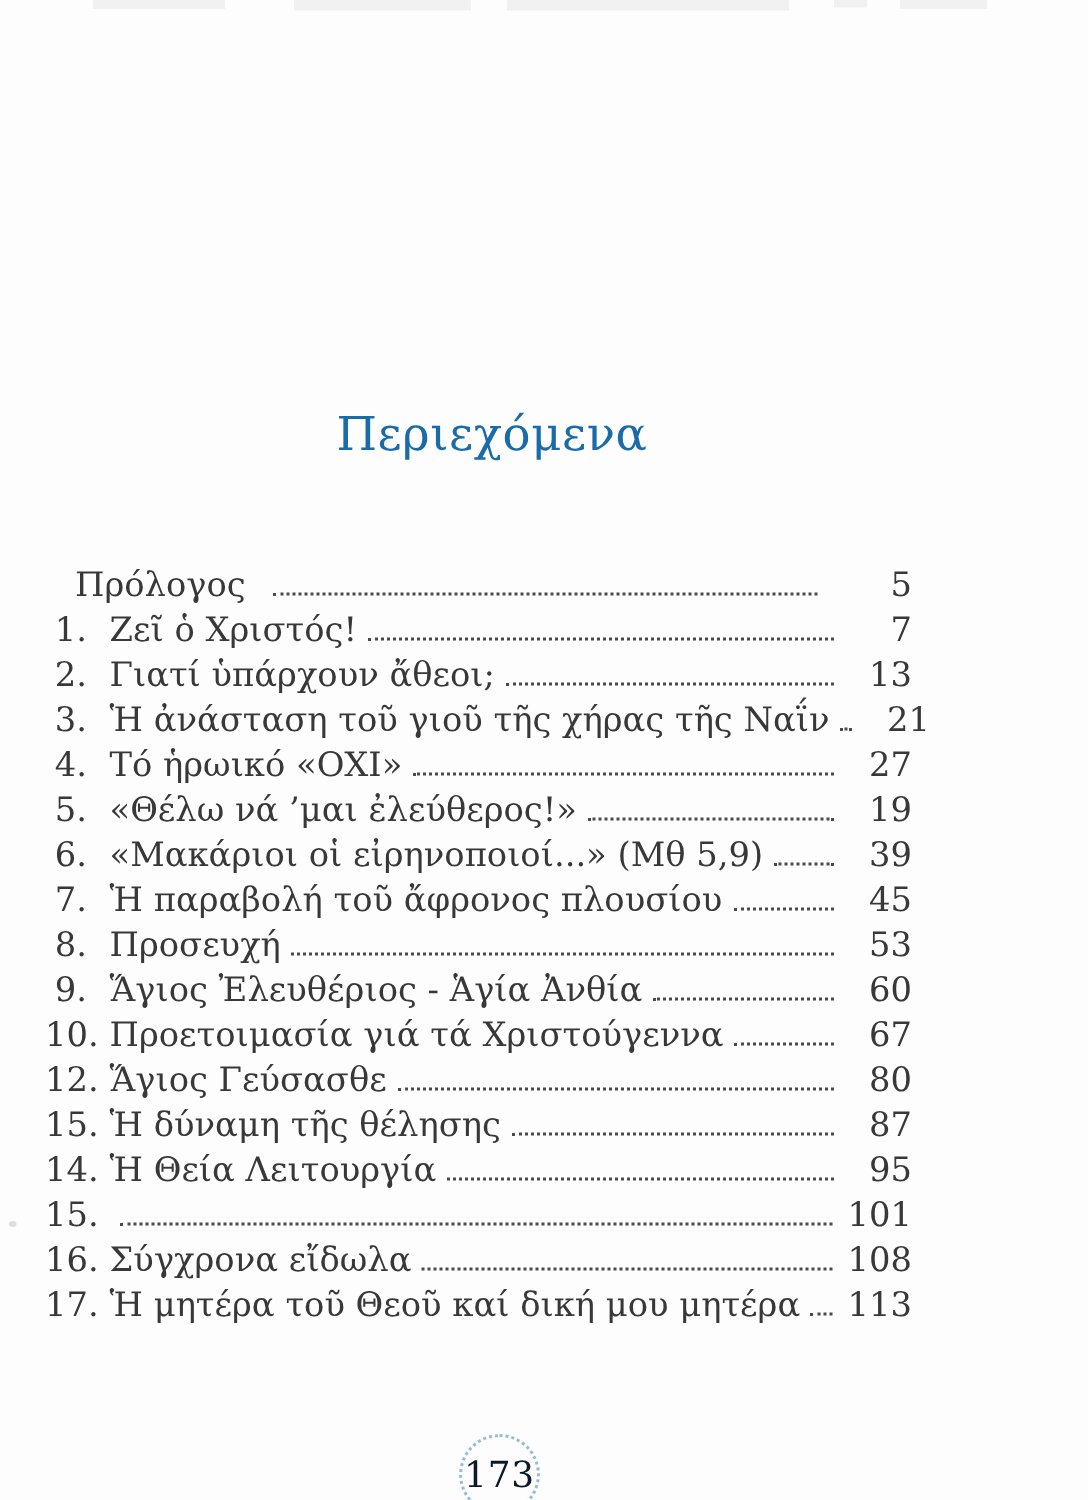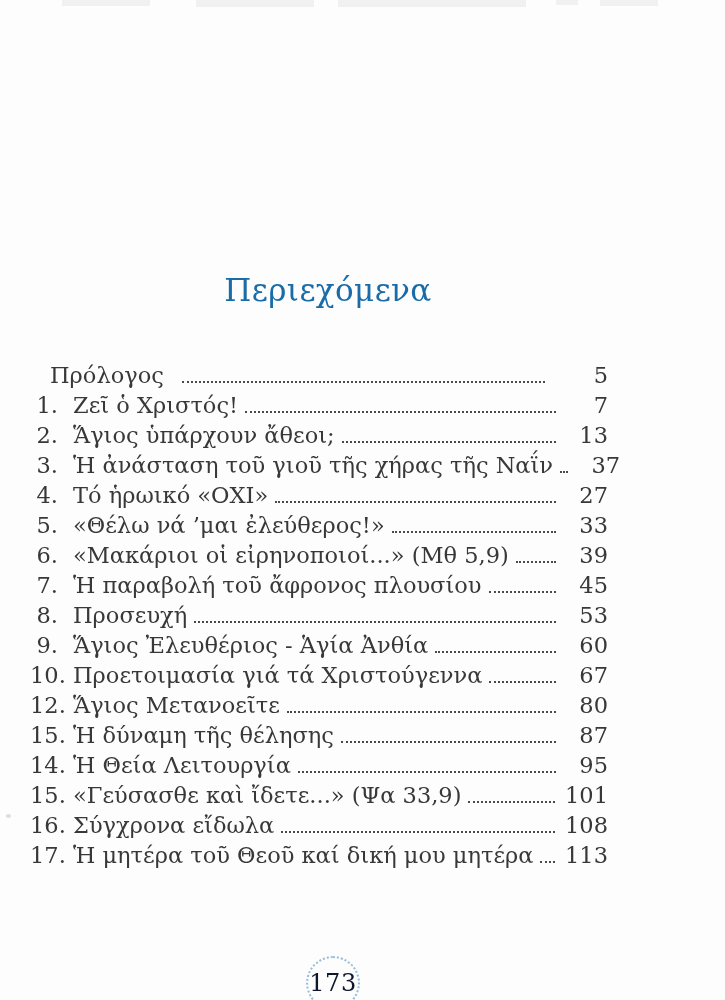--- a/index.html
+++ b/index.html
@@ -21,21 +21,21 @@
   }
 
   .content {
     position: absolute;
     left: 30px;
     top: 271px;
     width: 578px;
   }
 
   .toc-title {
-    margin: 0 0 52px 0;
+    margin: 0 0 67px 0;
     position: relative;
     left: 9px;
     text-align: center;
     font-size: 31px;
     line-height: 39px;
     font-weight: 500;
     letter-spacing: 0.4px;
     color: #1a6ca8;
   }
 
@@ -109,41 +109,41 @@
     <span class="entry-page">5</span>
   </div>
       <div class="toc-row">
     <span class="entry-number">1.</span>
     <span class="entry-title">Ζεῖ ὁ Χριστός!</span>
     <span class="dot-leader"></span>
     <span class="entry-page">7</span>
   </div>
       <div class="toc-row">
     <span class="entry-number">2.</span>
-    <span class="entry-title">Ἅγιος ὑπάρχουν ἄθεοι;</span>
+    <span class="entry-title">Γιατί ὑπάρχουν ἄθεοι;</span>
     <span class="dot-leader"></span>
     <span class="entry-page">13</span>
   </div>
       <div class="toc-row">
     <span class="entry-number">3.</span>
     <span class="entry-title">Ἡ ἀνάσταση τοῦ γιοῦ τῆς χήρας τῆς Ναΐν</span>
     <span class="dot-leader"></span>
-    <span class="entry-page">37</span>
+    <span class="entry-page">21</span>
   </div>
       <div class="toc-row">
     <span class="entry-number">4.</span>
     <span class="entry-title">Τό ἡρωικό «ΟΧΙ»</span>
     <span class="dot-leader"></span>
     <span class="entry-page">27</span>
   </div>
       <div class="toc-row">
     <span class="entry-number">5.</span>
     <span class="entry-title">«Θέλω νά ’μαι ἐλεύθερος!»</span>
     <span class="dot-leader"></span>
-    <span class="entry-page">33</span>
+    <span class="entry-page">19</span>
   </div>
       <div class="toc-row">
     <span class="entry-number">6.</span>
     <span class="entry-title">«Μακάριοι οἱ εἰρηνοποιοί...» (Μθ 5,9)</span>
     <span class="dot-leader"></span>
     <span class="entry-page">39</span>
   </div>
       <div class="toc-row">
     <span class="entry-number">7.</span>
     <span class="entry-title">Ἡ παραβολή τοῦ ἄφρονος πλουσίου</span>
@@ -163,39 +163,38 @@
     <span class="entry-page">60</span>
   </div>
       <div class="toc-row">
     <span class="entry-number">10.</span>
     <span class="entry-title">Προετοιμασία γιά τά Χριστούγεννα</span>
     <span class="dot-leader"></span>
     <span class="entry-page">67</span>
   </div>
       <div class="toc-row">
     <span class="entry-number">12.</span>
-    <span class="entry-title">Ἅγιος Μετανοεῖτε</span>
+    <span class="entry-title">Ἅγιος Γεύσασθε</span>
     <span class="dot-leader"></span>
     <span class="entry-page">80</span>
   </div>
       <div class="toc-row">
     <span class="entry-number">15.</span>
     <span class="entry-title">Ἡ δύναμη τῆς θέλησης</span>
     <span class="dot-leader"></span>
     <span class="entry-page">87</span>
   </div>
       <div class="toc-row">
     <span class="entry-number">14.</span>
     <span class="entry-title">Ἡ Θεία Λειτουργία</span>
     <span class="dot-leader"></span>
     <span class="entry-page">95</span>
   </div>
       <div class="toc-row">
     <span class="entry-number">15.</span>
-    <span class="entry-title">«Γεύσασθε καὶ ἴδετε...» (Ψα 33,9)</span>
     <span class="dot-leader"></span>
     <span class="entry-page">101</span>
   </div>
       <div class="toc-row">
     <span class="entry-number">16.</span>
     <span class="entry-title">Σύγχρονα εἴδωλα</span>
     <span class="dot-leader"></span>
     <span class="entry-page">108</span>
   </div>
       <div class="toc-row">

